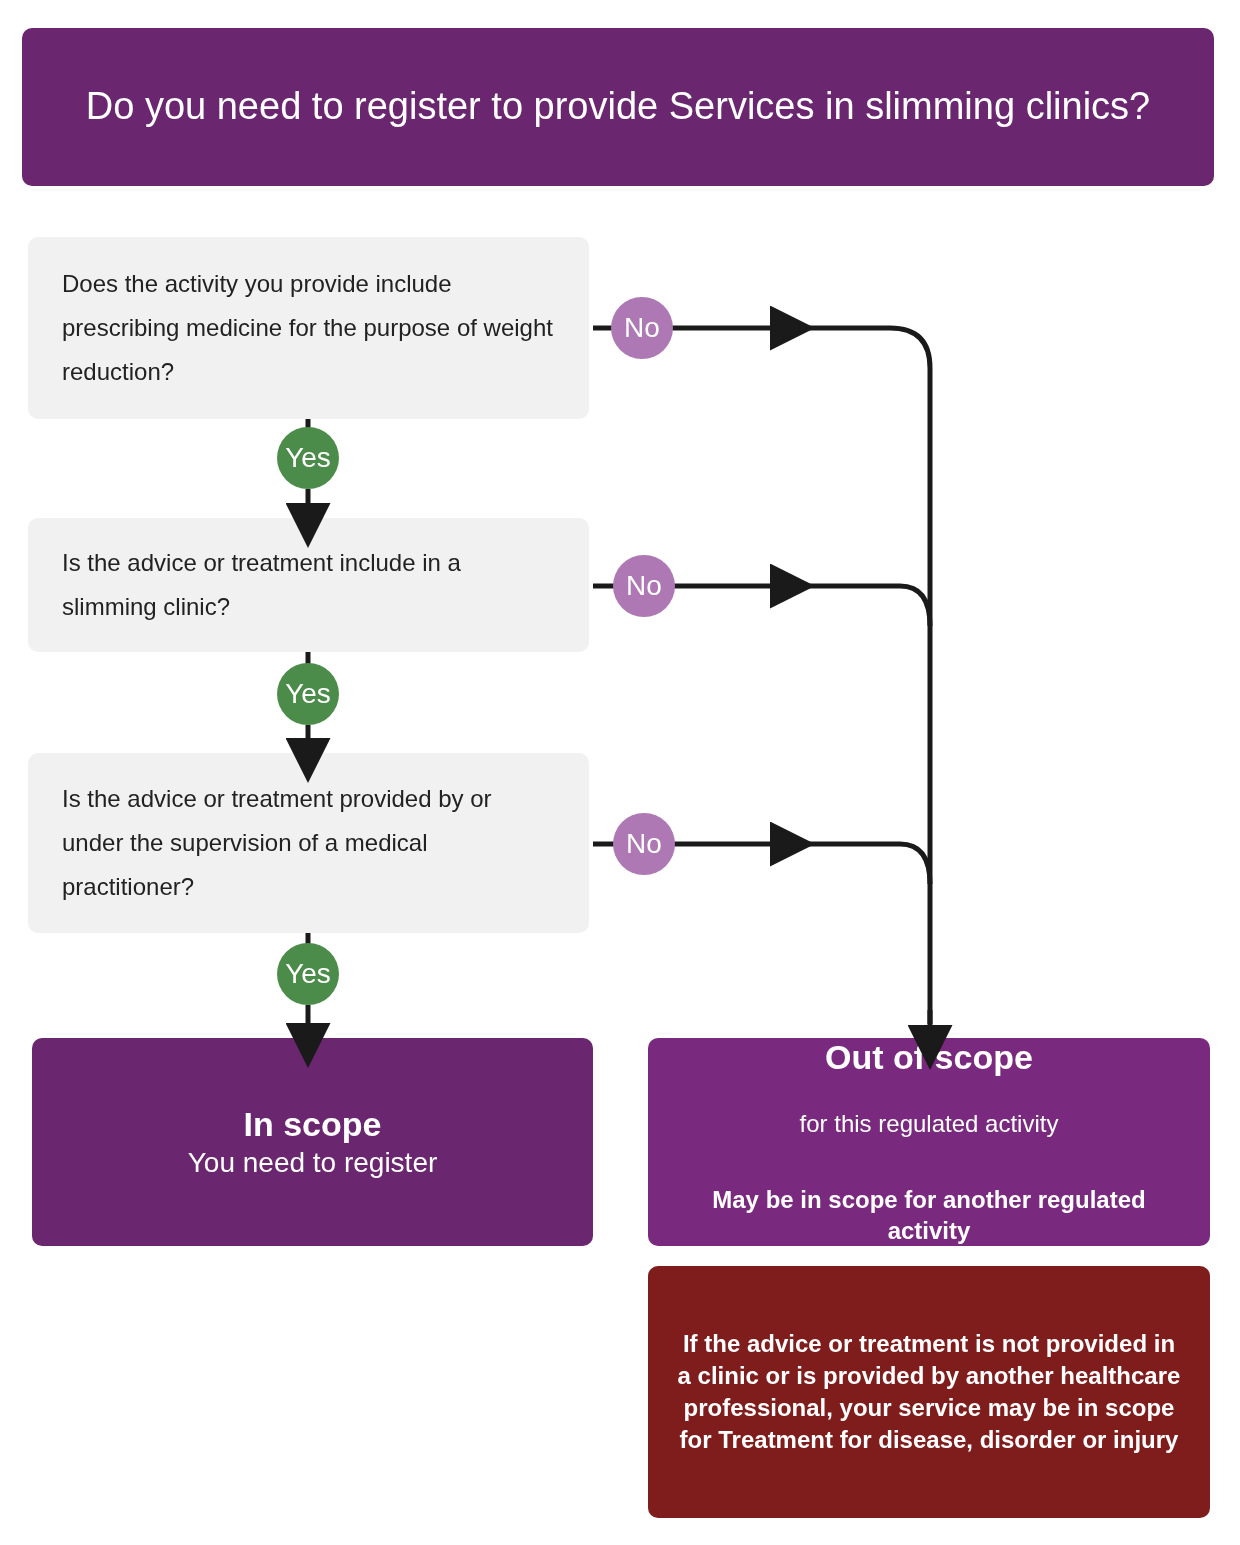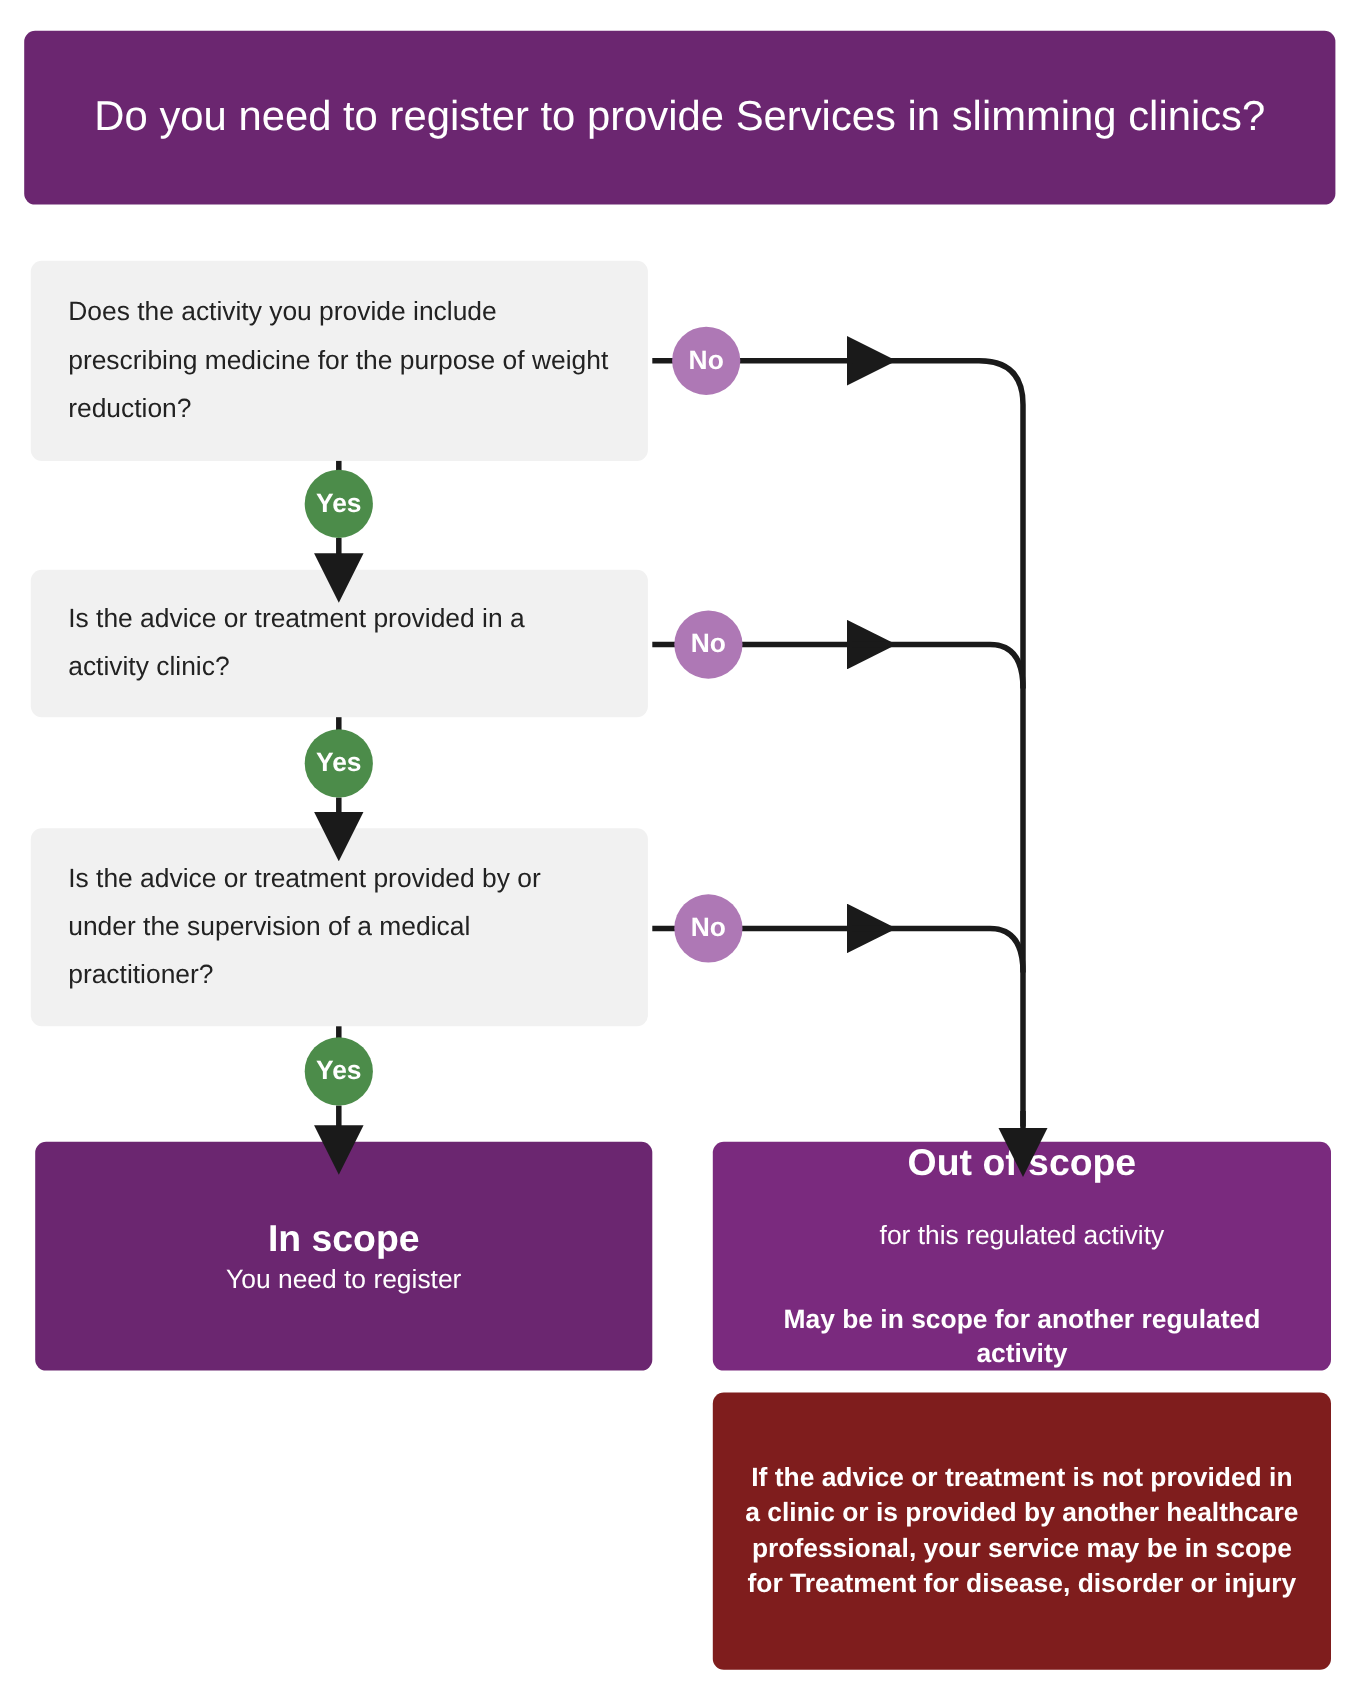--- a/index.html
+++ b/index.html
@@ -78,21 +78,21 @@
     width: 561px;
     height: 208px;
     background: #6B2670;
   }
   #in-scope .headline {
     font-size: 34px;
     font-weight: bold;
     line-height: 1.25;
   }
   #in-scope .subline {
-    font-size: 24px;
+    font-size: 28px;
     font-weight: 400;
     line-height: 1.3;
   }
   #out-scope {
     left: 648px;
     top: 1038px;
     width: 562px;
     height: 208px;
     background: #7A2A7E;
     gap: 31px;
@@ -127,22 +127,22 @@
   }
 
   
   .badge {
     position: absolute;
     border-radius: 50%;
     display: flex;
     align-items: center;
     justify-content: center;
     color: #ffffff;
-    font-size: 24px;
-    font-weight: 700;
+    font-size: 28px;
+    font-weight: 400;
     z-index: 5;
   }
   .badge-yes {
     width: 62px;
     height: 62px;
     background: #4C8C4A;
     left: 277px;
   }
   .badge-no {
     width: 62px;
@@ -208,21 +208,21 @@
 
   <div class="title-header">
     <div class="title-text">Do you need to register to provide Services in slimming clinics?</div>
   </div>
 
   <div class="qbox" id="q1">
     <div class="qtext">Does the activity you provide include prescribing medicine for the purpose of weight reduction?</div>
   </div>
 
   <div class="qbox" id="q2">
-    <div class="qtext">Is the advice or treatment provided in a activity clinic?</div>
+    <div class="qtext">Is the advice or treatment include in a slimming clinic?</div>
   </div>
 
   <div class="qbox" id="q3">
     <div class="qtext">Is the advice or treatment provided by or under the supervision of a medical practitioner?</div>
   </div>
 
   <div class="badge badge-yes" id="yes1">Yes</div>
   <div class="badge badge-yes" id="yes2">Yes</div>
   <div class="badge badge-yes" id="yes3">Yes</div>
 

